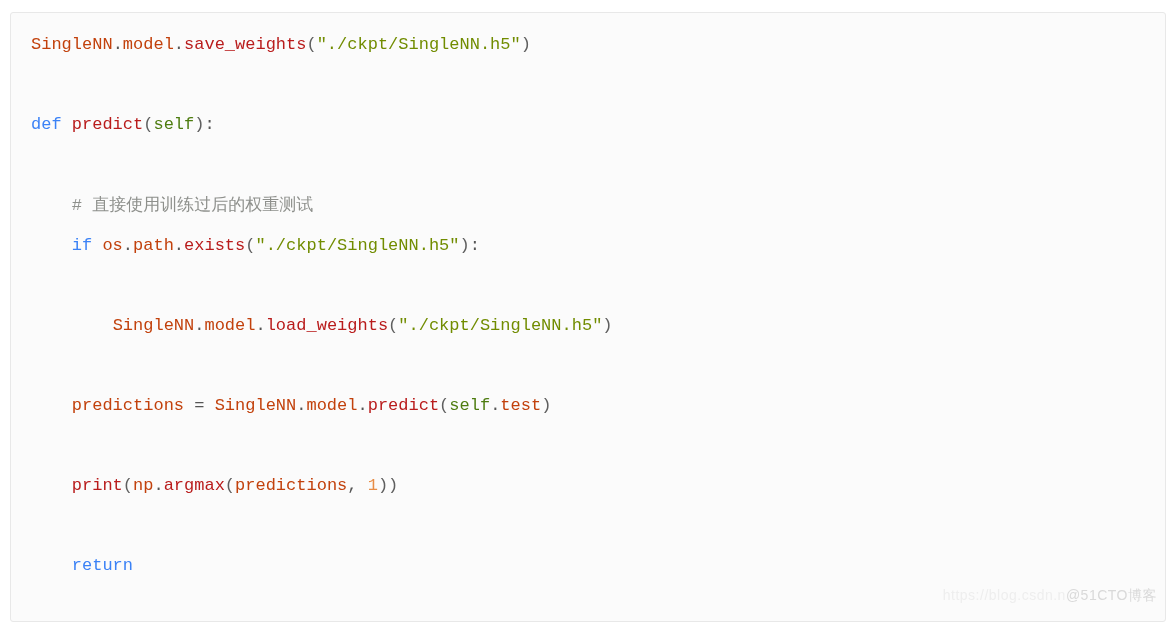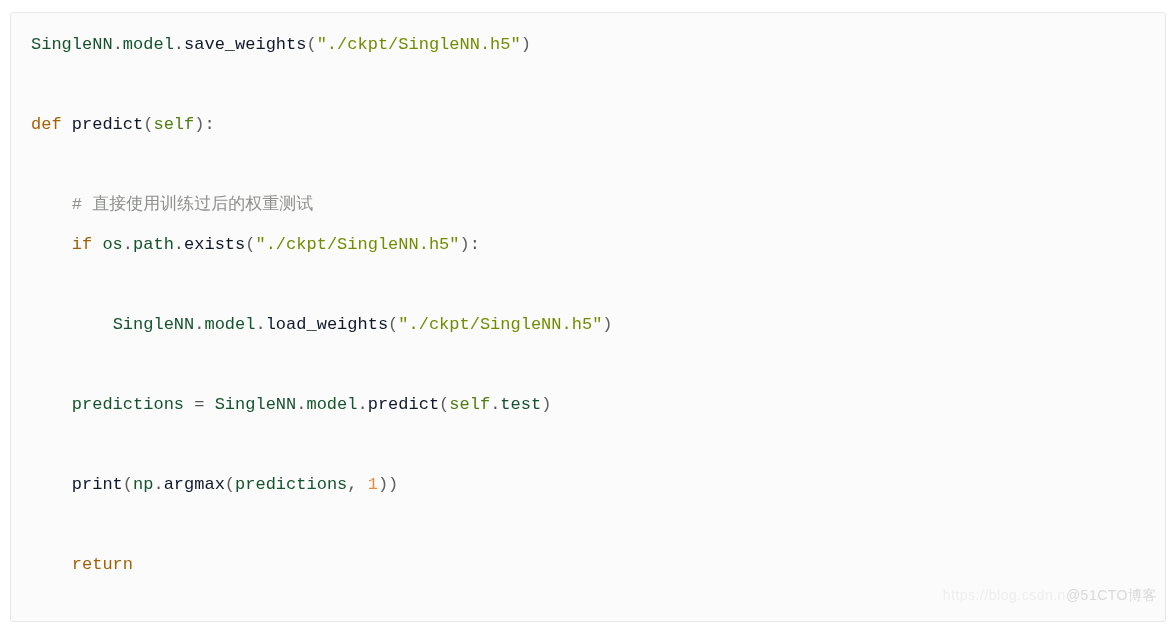--- a/index.html
+++ b/index.html
@@ -23,31 +23,31 @@
     height: 610px;
     position: relative;
     line-height: 40px;
   }
   pre {
     margin: 0;
     font-family: inherit;
     white-space: pre;
     color: #555;
   }
-  .nm  { color: #14532d; }           
+  .nm  { color: #c2410c; }           
   .op  { color: #555555; }           
-  .fn  { color: #0f172a; }           
+  .fn  { color: #b91c1c; }           
   .br1 { color: #5f5f5f; }           
   .br2 { color: #5f5f5f; }           
   .str { color: #718c00; }           
-  .kw  { color: #a16207; }           
+  .kw  { color: #3b82f6; }           
   .slf { color: #4d7c0f; }           
   .num { color: #e78c45; }           
   .cmt { color: #8e908c; }           
-  .cjk { font-family: Liberation Mono, monospace; }
+  .cjk { font-family: Liberation Sans, sans-serif; }
   .watermark {
     position: absolute;
     right: 8px;
     bottom: 6px;
     color: #d9d9d9;
     font-family: "Microsoft YaHei","SimSun",sans-serif;
     font-size: 14px;
     letter-spacing: 0.5px;
     pointer-events: none;
   }

